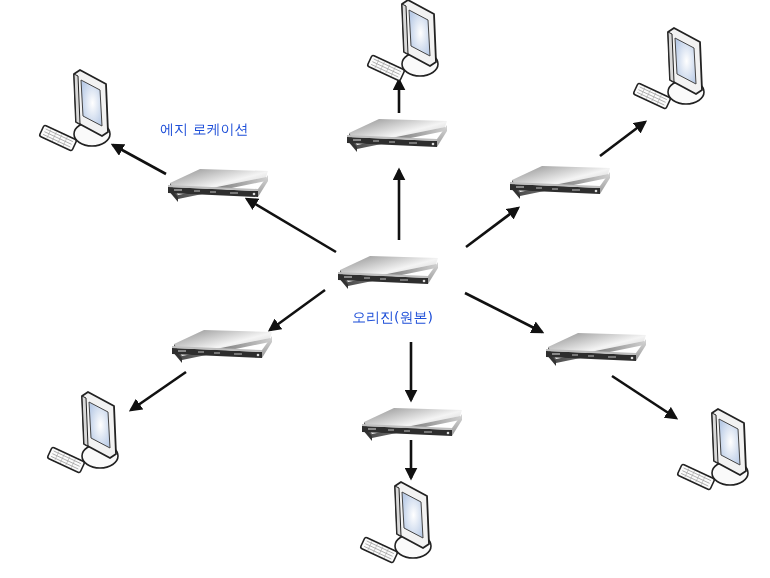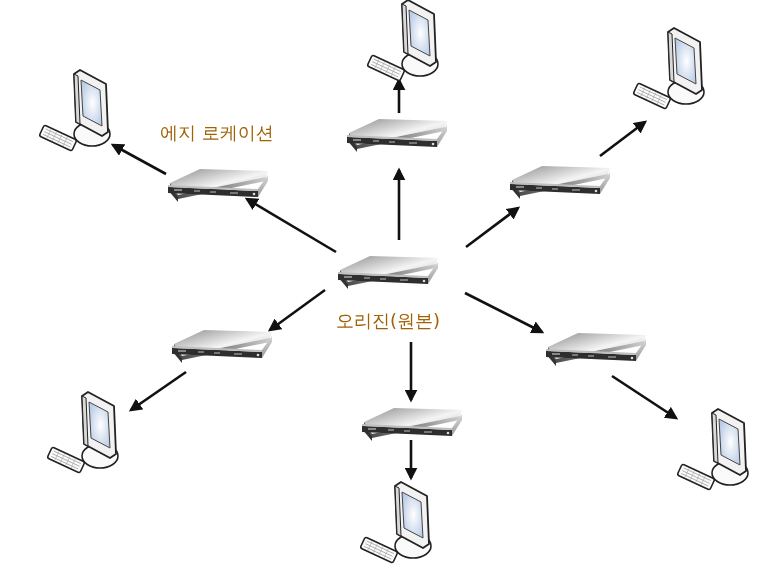--- a/index.html
+++ b/index.html
@@ -1,21 +1,21 @@
 <!DOCTYPE html>
 <html><head>
 <meta charset="utf-8">
 <style>
   html, body { margin: 0; padding: 0; background: #ffffff; }
   body { width: 770px; height: 578px; position: relative; overflow: hidden;
          font-family: "DejaVu Sans", sans-serif; }
   #stage { position: absolute; left: 0; top: 0; width: 770px; height: 578px; }
-  .label { position: absolute; font-size: 18px; color: #a16207; white-space: nowrap; }
+  .label { position: absolute; font-size: 14px; color: #1d4ed8; white-space: nowrap; }
   #label-edge { left: 160px; top: 121px; }
-  #label-origin { left: 336px; top: 309px; }
+  #label-origin { left: 352px; top: 309px; }
 </style>
 </head>
 <body>
 
 <svg id="stage" width="770" height="578" viewBox="0 0 770 578" xmlns="http://www.w3.org/2000/svg">
   <defs>
     <marker id="arrowhead" viewBox="0 0 10 10" refX="8" refY="5" markerWidth="5" markerHeight="5" orient="auto-start-reverse">
       <path d="M0,0 L10,5 L0,10 z" fill="#111"></path>
     </marker>
     <linearGradient id="serverTop" x1="0" y1="0" x2="1" y2="1">

